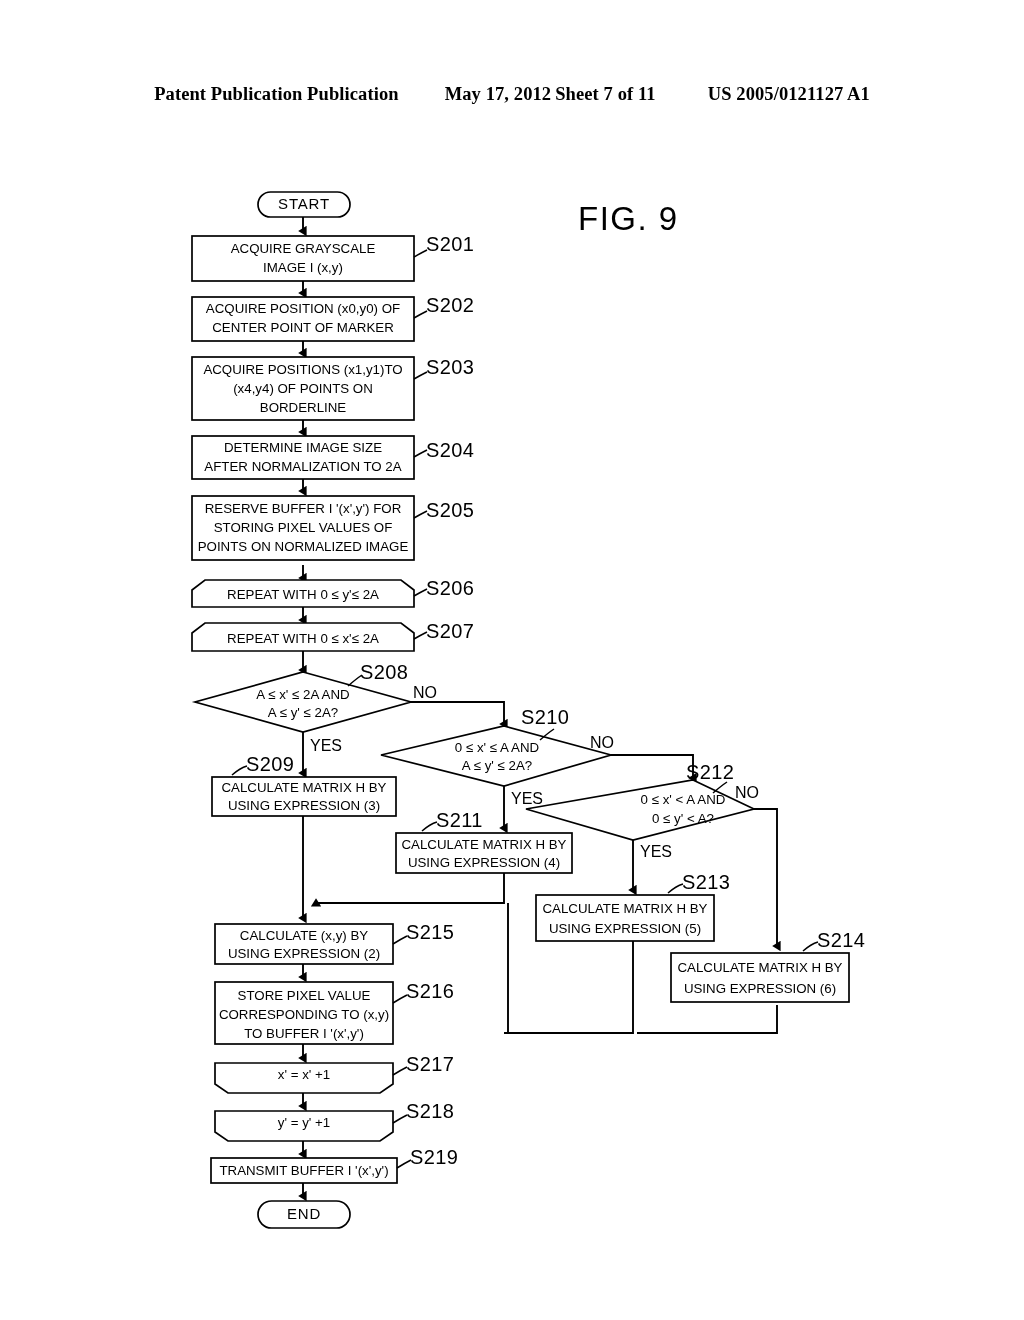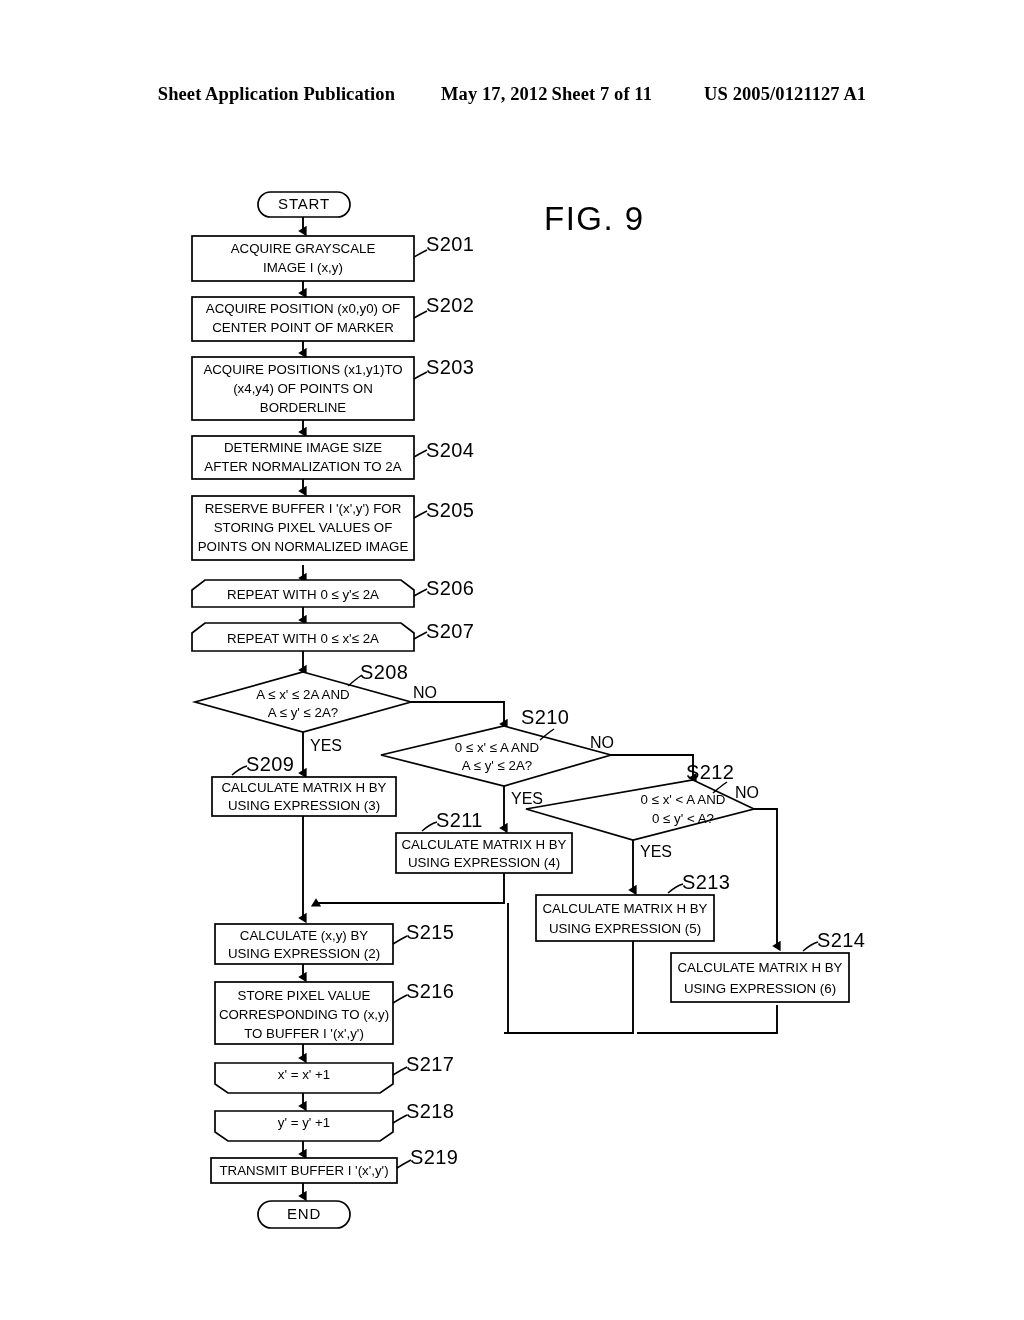--- a/index.html
+++ b/index.html
@@ -34,21 +34,21 @@
     white-space: nowrap;
   }
   #page-header .hdr-pub { margin-right: 46px; }
   #page-header .hdr-date { margin-right: 4px; }
   #page-header .hdr-sheet { margin-right: 52px; }
   #page-header .hdr-num { }
 
   
   #fig-label {
     position: absolute;
-    left: 544px;
+    left: 578px;
     top: 200px;
     font-size: 33px;
     letter-spacing: 1.5px;
     font-family: "Liberation Sans", sans-serif;
   }
 
   
   #flow-svg {
     position: absolute;
     left: 0;
@@ -99,21 +99,21 @@
   .leader {
     stroke: #000000;
     stroke-width: 1.5;
     fill: none;
   }
 </style>
 </head>
 <body>
 
 <div id="page-header">
-  <span class="hdr-pub">Sheet Application Publication</span>
+  <span class="hdr-pub">Patent Publication Publication</span>
   <span class="hdr-date">May 17, 2012</span>
   <span class="hdr-sheet">Sheet 7 of 11</span>
   <span class="hdr-num">US 2005/0121127 A1</span>
 </div>
 
 <div id="fig-label">FIG. 9</div>
 
 <svg id="flow-svg" viewBox="0 0 1024 1320">
   <defs>
     <marker id="arrow" markerWidth="10" markerHeight="10" refX="5.2" refY="3.6" orient="auto" markerUnits="userSpaceOnUse">

